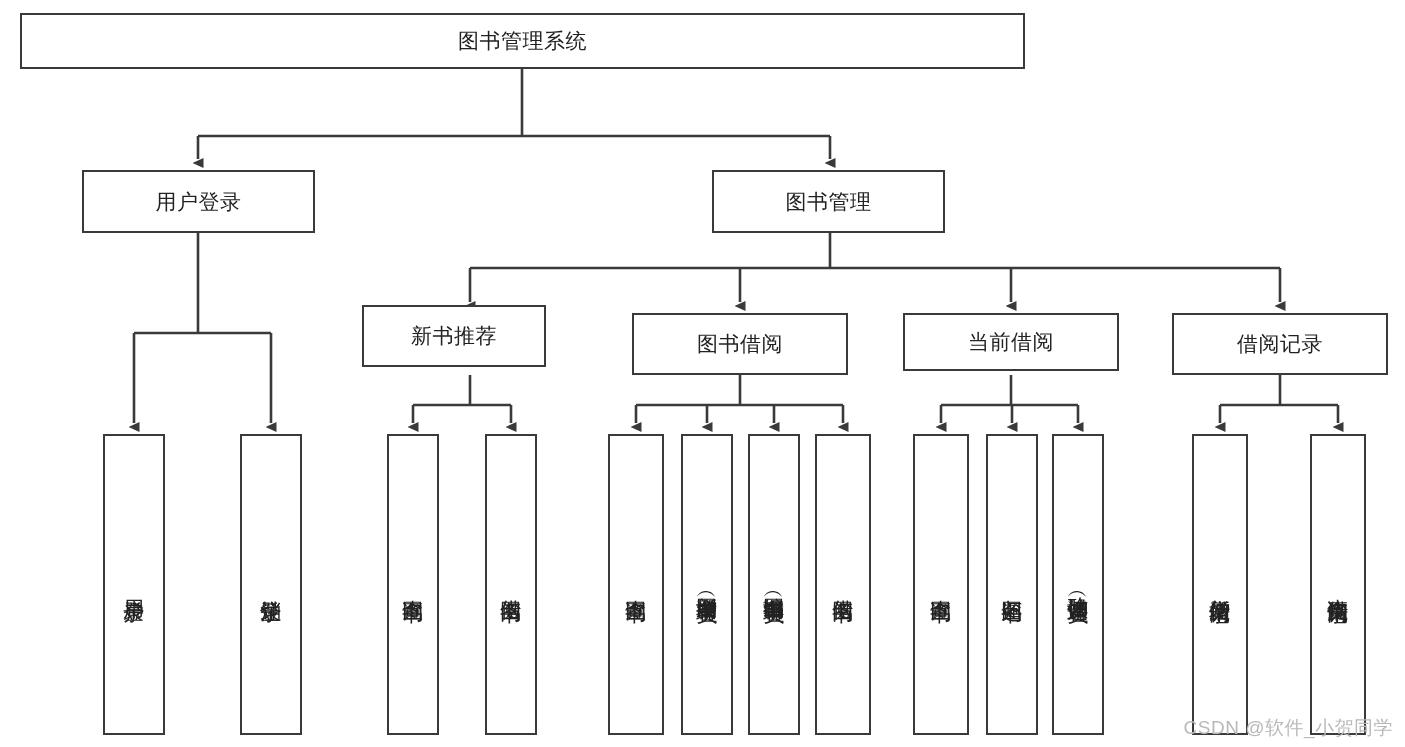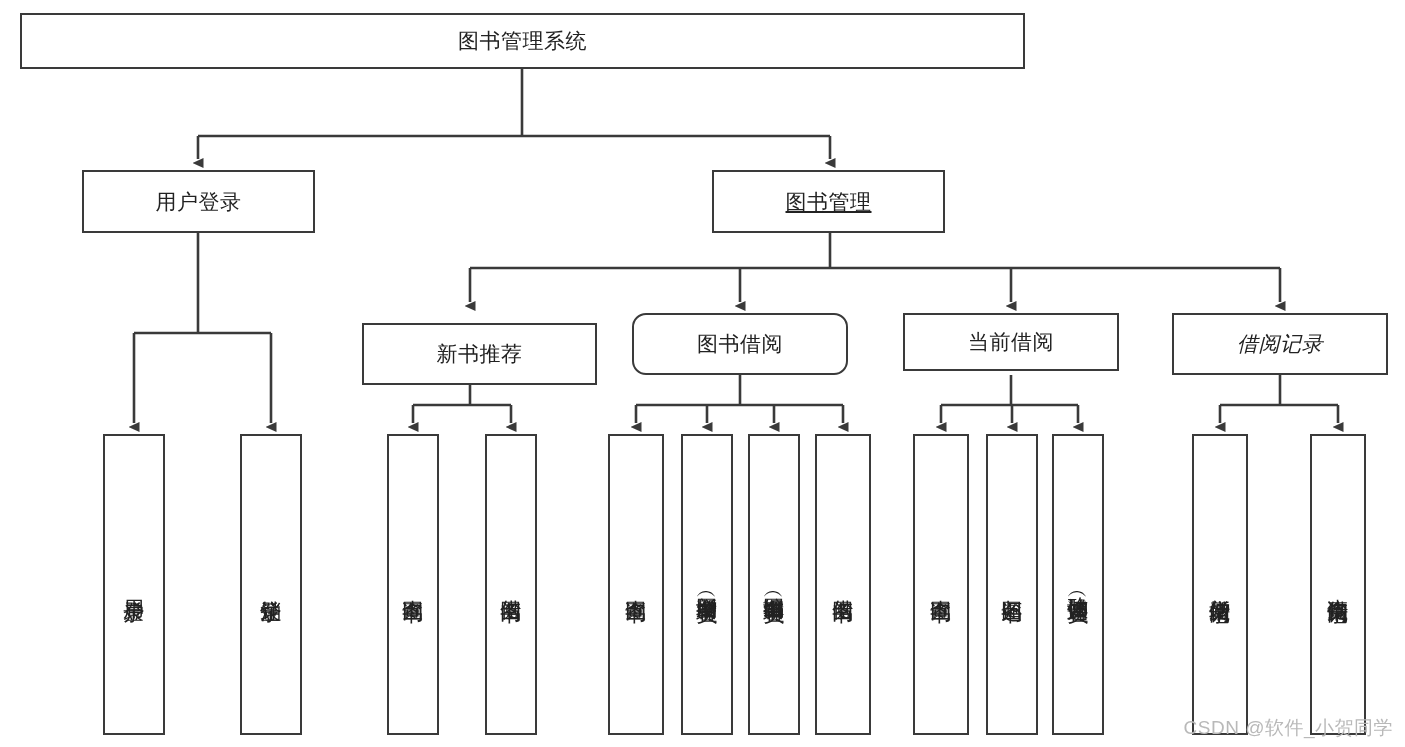--- a/index.html
+++ b/index.html
@@ -122,34 +122,34 @@
     </g>
   </svg>
 
   <div class="node horizontal" style="left:20px; top:13px; width:1005px; height:56px;">
     <span class="label">图书管理系统</span>
   </div>
 
   <div class="node horizontal" style="left:82px; top:170px; width:233px; height:63px;">
     <span class="label">用户登录</span>
   </div>
-  <div class="node horizontal" style="left:712px; top:170px; width:233px; height:63px;text-decoration:underline;">
+  <div class="node horizontal" style="left:712px; top:170px; width:233px; height:63px;">
     <span class="label">图书管理</span>
   </div>
 
-  <div class="node horizontal" style="left:362px; top:323px; width:235px; height:62px;">
+  <div class="node horizontal" style="left:362px; top:305px; width:184px; height:62px;">
     <span class="label">新书推荐</span>
   </div>
-  <div class="node horizontal" style="left:632px; top:313px; width:216px; height:62px;border-radius:14px;">
+  <div class="node horizontal" style="left:632px; top:313px; width:216px; height:62px;">
     <span class="label">图书借阅</span>
   </div>
   <div class="node horizontal" style="left:903px; top:313px; width:216px; height:58px;">
     <span class="label">当前借阅</span>
   </div>
-  <div class="node horizontal" style="left:1172px; top:313px; width:216px; height:62px;font-style:italic;">
+  <div class="node horizontal" style="left:1172px; top:313px; width:216px; height:62px;">
     <span class="label">借阅记录</span>
   </div>
 
   <div class="node vertical" style="left:103px; top:434px; width:62px; height:301px;">
     <span class="label">用户登录</span>
   </div>
   <div class="node vertical" style="left:240px; top:434px; width:62px; height:301px;">
     <span class="label">注销登录</span>
   </div>
 

